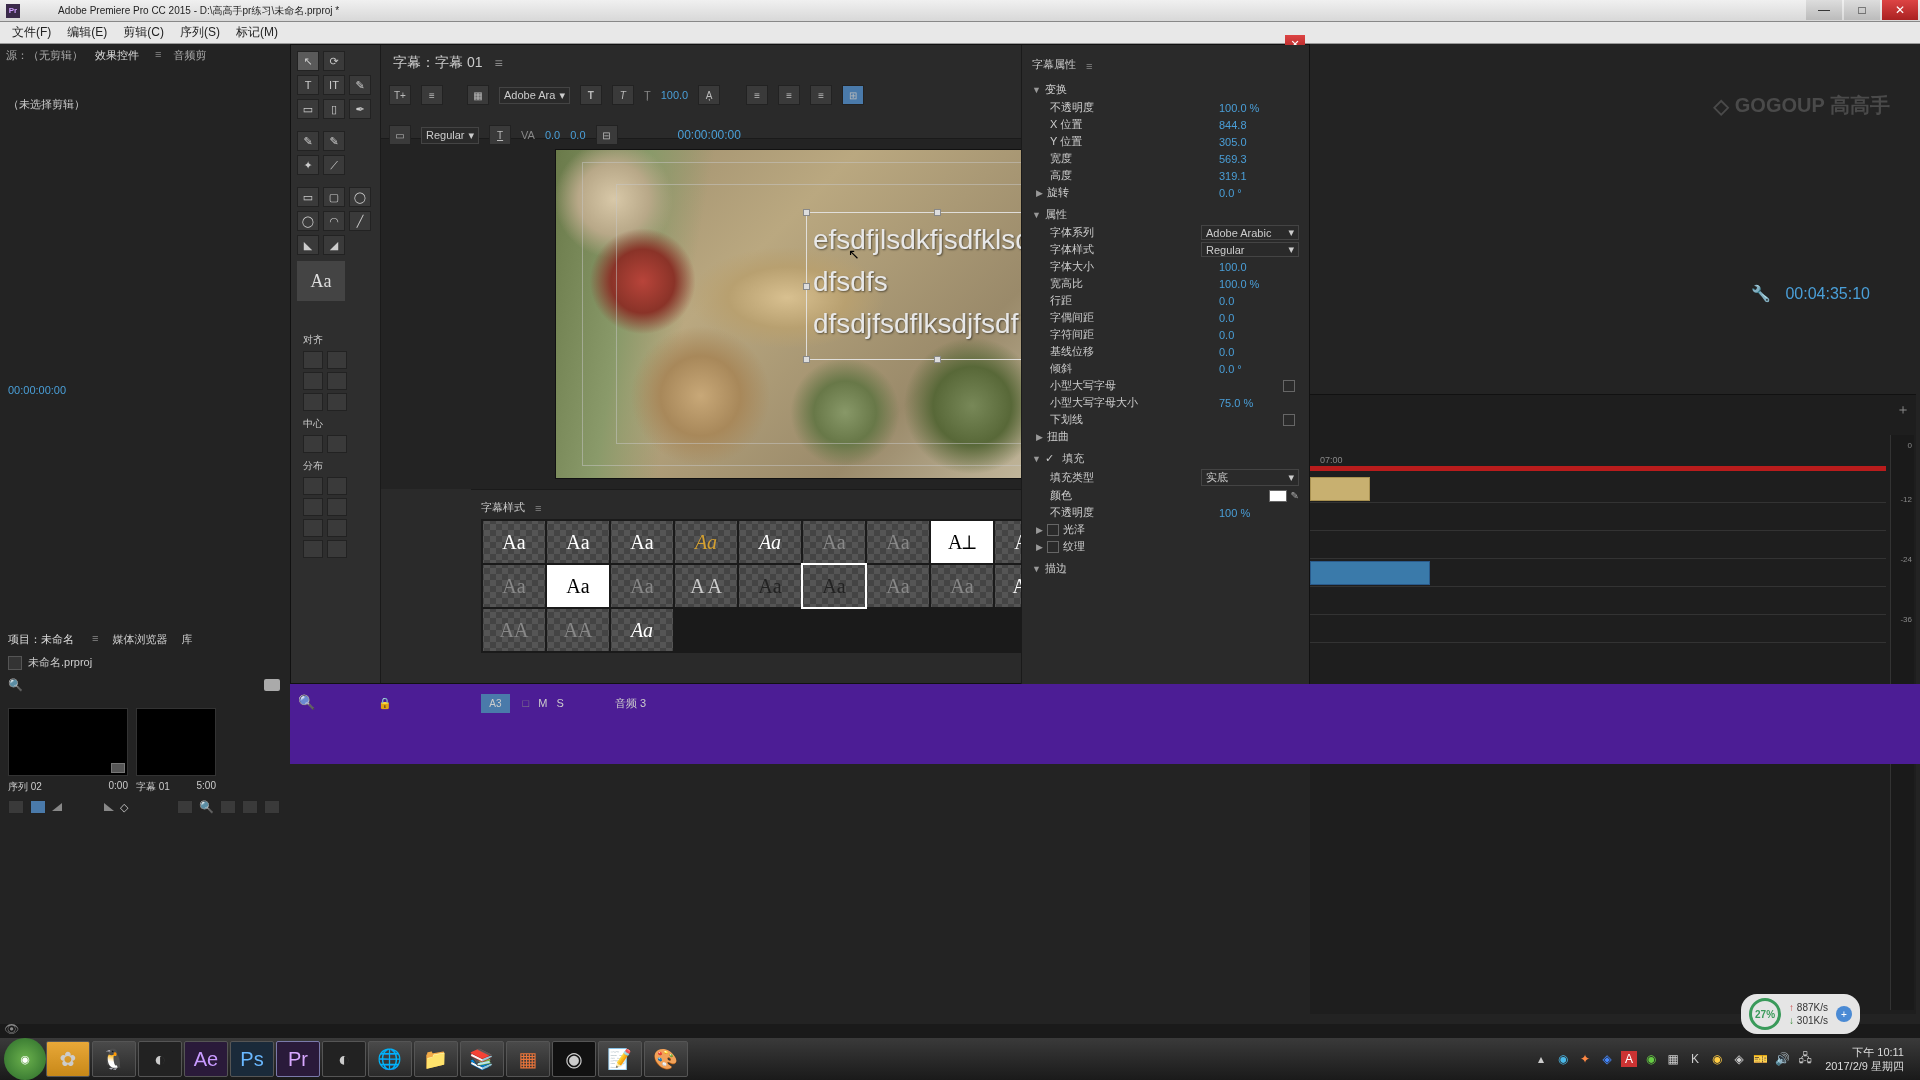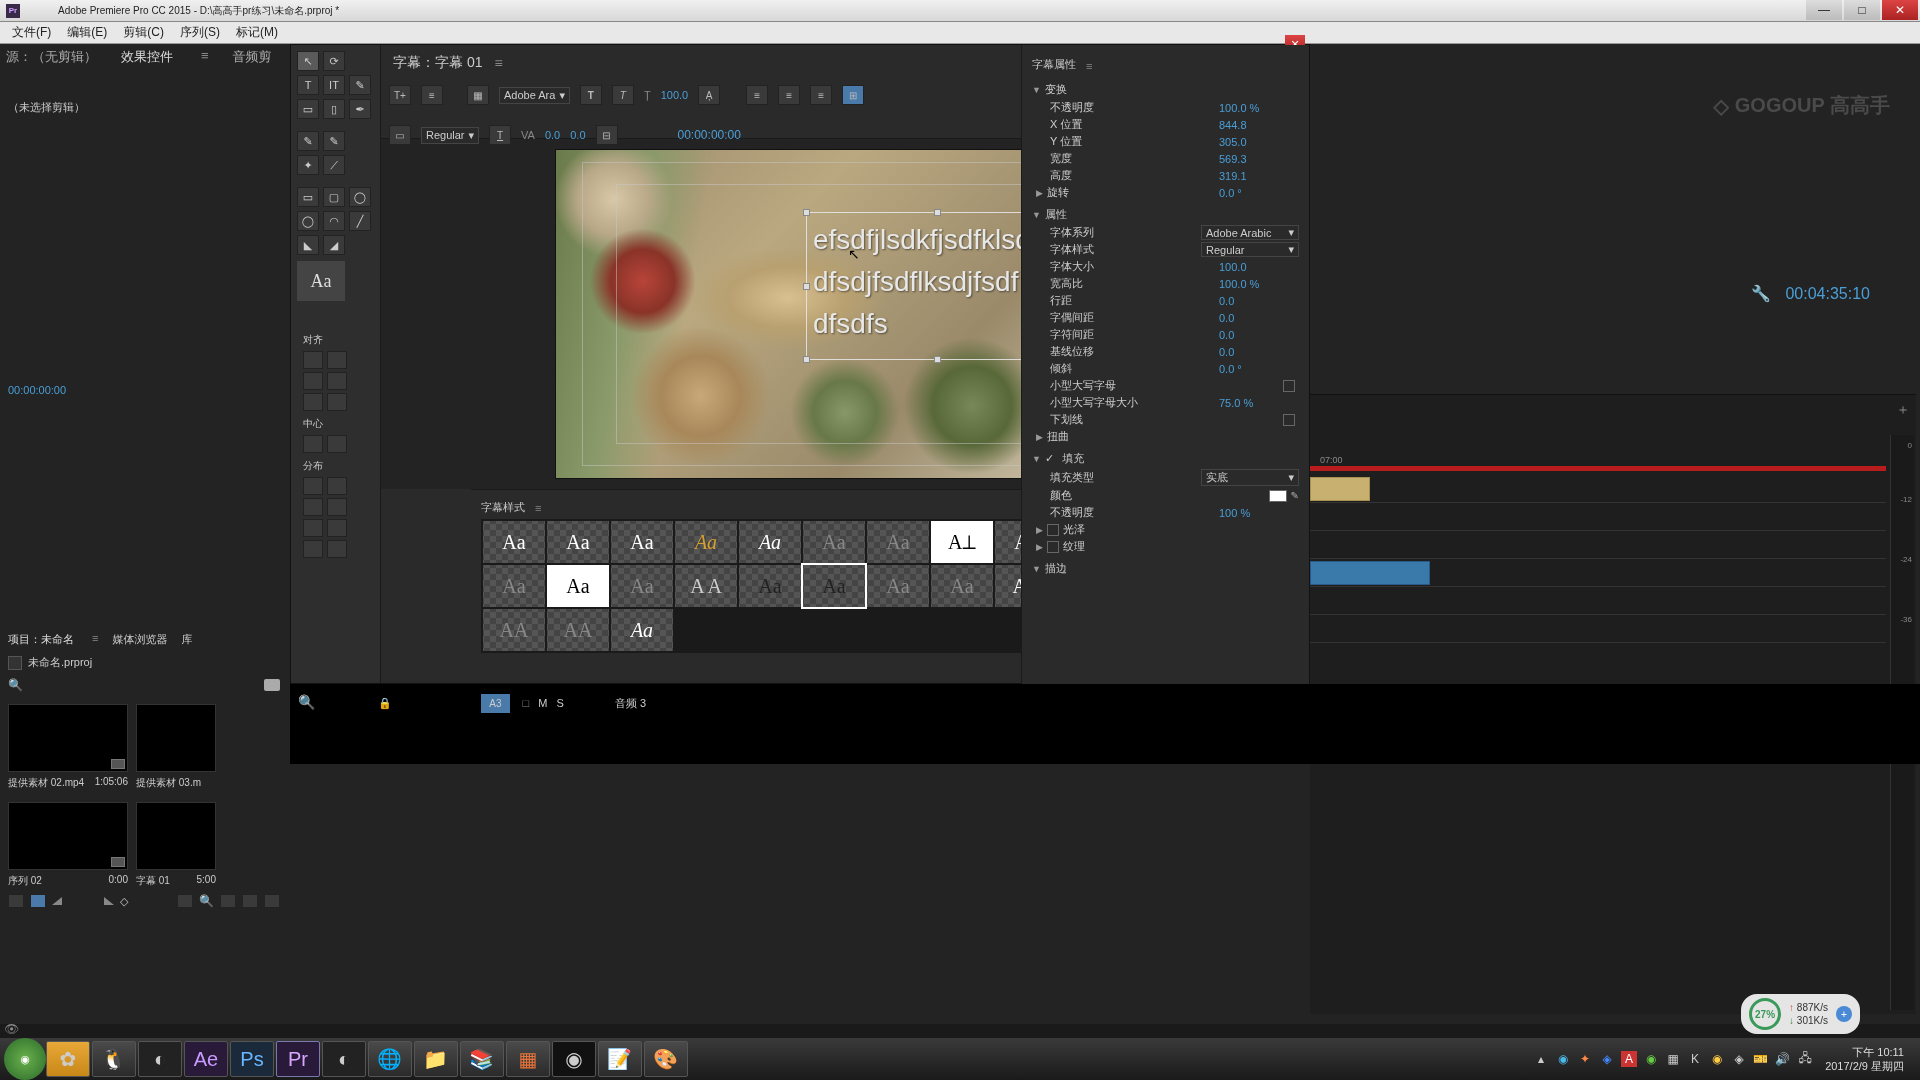--- a/index.html
+++ b/index.html
@@ -17,21 +17,21 @@
 
 
 .menu-bar { background: #e8e8e8; height: 22px; display: flex; align-items: center; padding: 0 4px; border-bottom: 1px solid #999; }
 .menu-item { color: #222; padding: 2px 8px; font-size: 12px; cursor: pointer; }
 
 
 .workspace { position: absolute; top: 44px; left: 0; right: 0; bottom: 56px; background: #232323; }
 
 
 .left-panels { position: absolute; left: 0; top: 0; width: 288px; bottom: 0; }
-.panel-tabs { display: flex; padding: 4px 6px; gap: 24px; font-size: 13px; color:#aaa;}
+.panel-tabs { display: flex; padding: 4px 6px; gap: 12px; font-size: 11px; color:#aaa;}
 .panel-tab { cursor: pointer; }
 .panel-tab.active { color: #ddd; }
 .tab-menu { color:#888; margin-left:4px; }
 .effects-panel { padding: 8px; color:#ccc; }
 .project-panel { margin-top: 220px; padding: 4px 8px; }
 .project-tabs { display: flex; gap: 14px; font-size:11px; padding: 4px 0;}
 .proj-row { display:flex; align-items:center; gap:6px; padding:4px 0;}
 .bin-icon { width:14px; height:14px; background:#333; border:1px solid #555;}
 .search-icon { color:#888; font-size:12px;}
 .folder-icon { width:16px; height:12px; background:#aaa; border-radius:2px;}
@@ -117,21 +117,21 @@
 .tl-ruler { position:absolute; left:0; right:30px; top:60px; height:16px; border-bottom:5px solid #b91c1c;}
 .tl-tick { position:absolute; top:0; font-size:9px; color:#888;}
 .tl-tracks { position:absolute; left:0; right:30px; top:80px;}
 .tl-track { height:28px; border-bottom:1px solid #333; position:relative;}
 .tl-clip { position:absolute; top:2px; height:24px; background:#c8b070; border:1px solid #a89050;}
 .tl-clip.audio { background:#3a7aaa; border-color:#2a5a8a;}
 .tl-scale { position:absolute; right:2px; top:40px; bottom:4px; width:24px; background:#1a1a1a; border-left:1px solid #333;}
 .scale-mark { position:absolute; right:2px; font-size:8px; color:#888;}
 
 
-.bottom-area { position:absolute; left:290px; top:640px; right:0; height:80px; background:#000000; padding:8px;}
+.bottom-area { position:absolute; left:290px; top:640px; right:0; height:80px; background:#4c1d95; padding:8px;}
 .magnify { color:#888; font-size:14px;}
 .a3-btn { display:inline-block; background:#4a7aaa; padding:4px 8px; margin-left:80px; font-size:10px;}
 .lock-icon { color:#888; margin-right:6px;}
 .pt-btn { width:16px; height:14px; background:#3a3a3a; border:1px solid #222;}
 
 
 .taskbar { position:absolute; bottom:0; left:0; right:0; height:42px; background:linear-gradient(#3a3a3a,#1a1a1a); display:flex; align-items:center; padding:0 4px;}
 .tb-icon { width:44px; height:36px; display:flex; align-items:center; justify-content:center; font-size:20px; border-radius:2px; margin-right:2px;}
 .start-orb { width:42px; height:42px; border-radius:50%; background:radial-gradient(circle,#6ab04c,#2a6a2a); display:flex; align-items:center; justify-content:center;}
 .tb-app { background:linear-gradient(#4a4a4a,#2a2a2a); border:1px solid #555;}
@@ -202,37 +202,20 @@
         <span class="panel-tab">库</span>
       </div>
       <div class="proj-row">
         <div class="bin-icon"></div>
         <span>未命名.prproj</span>
       </div>
       <div class="proj-row">
         <span class="search-icon">🔍</span>
         <div style="flex:1"></div>
         <div class="folder-icon"></div>
-      </div>
-      <div class="thumbs">
-        <div class="thumb">
-          <div class="thumb-img">
-              <div class="thumb-badge"></div>
-            </div>
-          <div class="thumb-label">
-              <span>提供素材 02.mp4</span>
-              <span>1:05:06</span>
-            </div>
-        </div>
-        <div class="thumb" style="width:80px;">
-          <div class="thumb-img" style="width:80px;"></div>
-          <div class="thumb-label">
-              <span>提供素材 03.m</span>
-            </div>
-        </div>
       </div>
       <div class="thumbs2">
         <div class="thumb">
           <div class="thumb-img">
               <div class="thumb-badge"></div>
             </div>
           <div class="thumb-label">
               <span>序列 02</span>
               <span>0:00</span>
             </div>
@@ -395,22 +378,22 @@
             <div class="handle h-tl"></div>
             <div class="handle h-tm"></div>
             <div class="handle h-tr"></div>
             <div class="handle h-ml"></div>
             <div class="handle h-mr"></div>
             <div class="handle h-bl"></div>
             <div class="handle h-bm"></div>
             <div class="handle h-br"></div>
             <div class="title-text-content">
               <div>efsdfjlsdkfjsdfklsdjfs</div>
+              <div>dfsdfs</div>
               <div>dfsdjfsdflksdjfsdf</div>
-              <div>dfsdfs</div>
             </div>
           </div>
           <div class="cursor-arrow">↖</div>
         </div>
       </div>
 
       <div class="styles-panel">
         <div class="styles-header">
             <span>字幕样式</span>
             <span class="tab-menu">≡</span>

